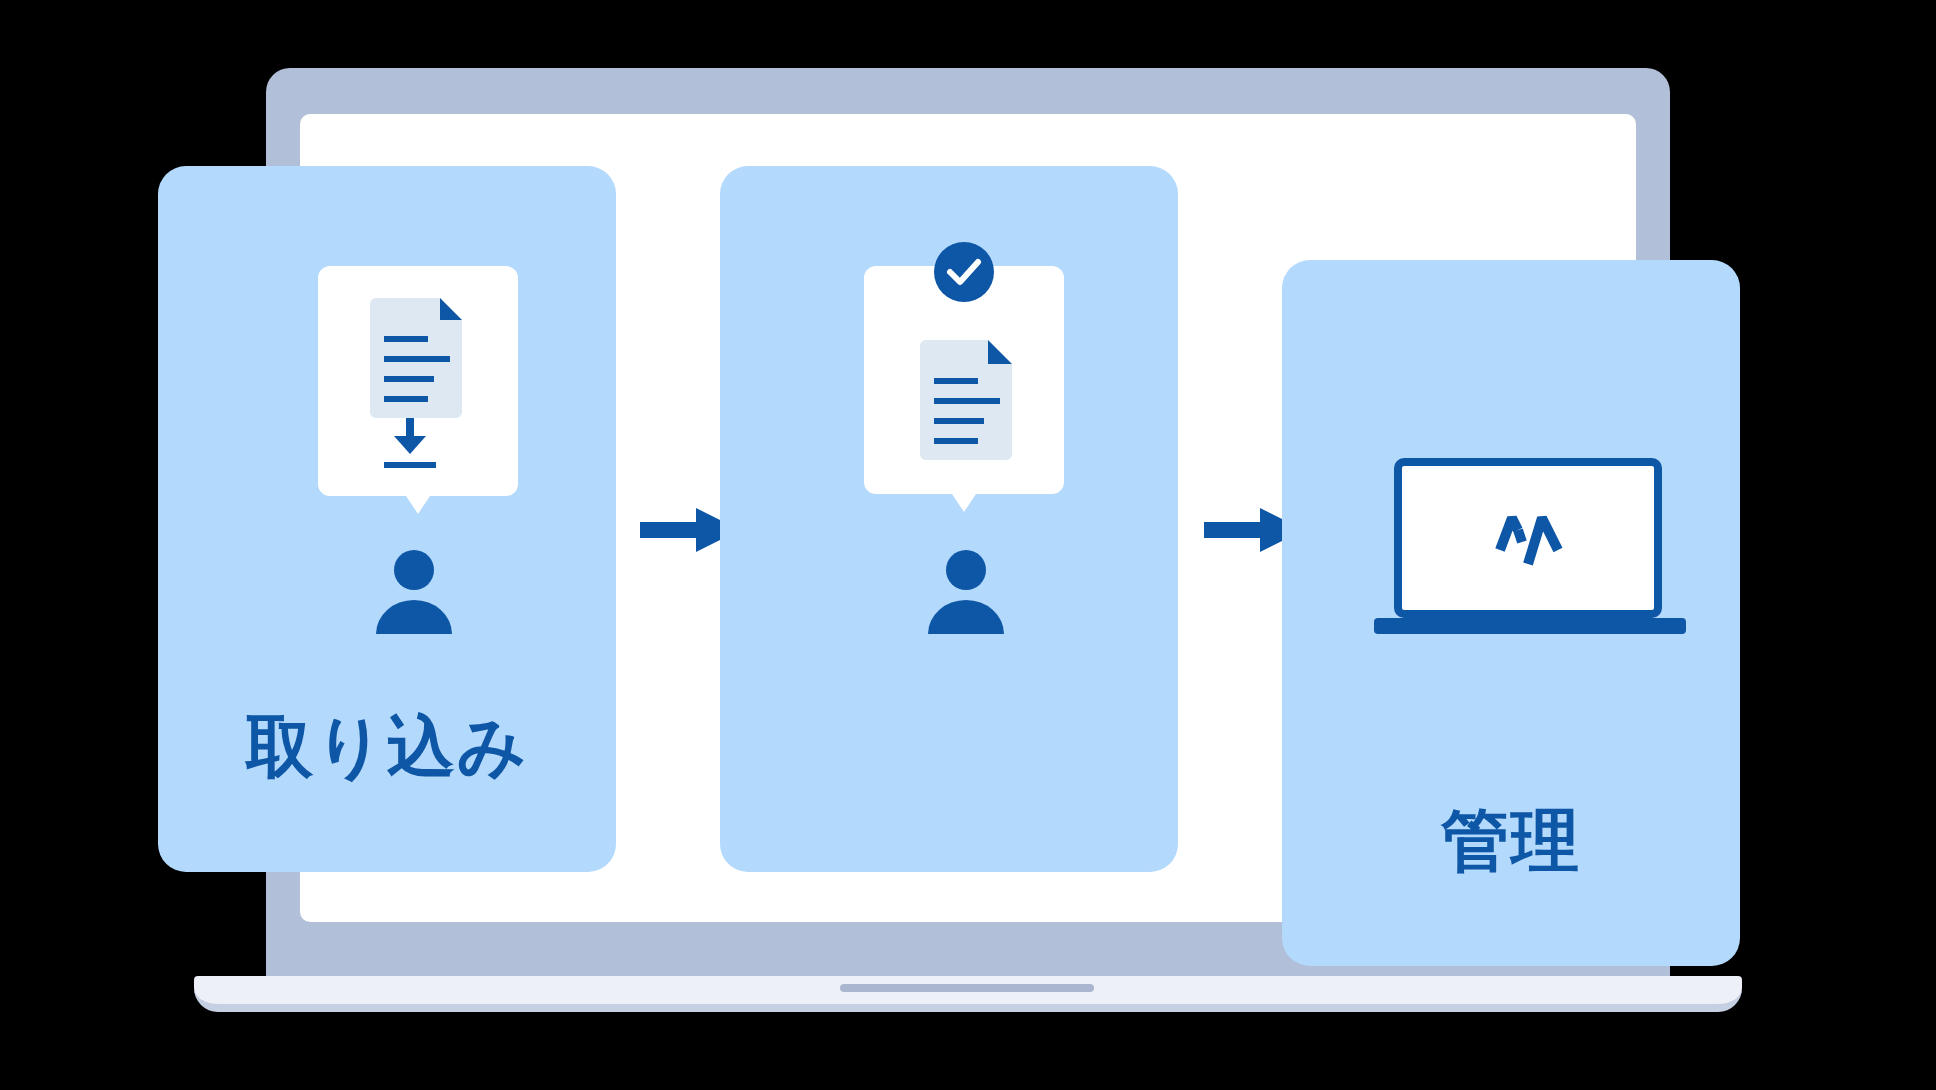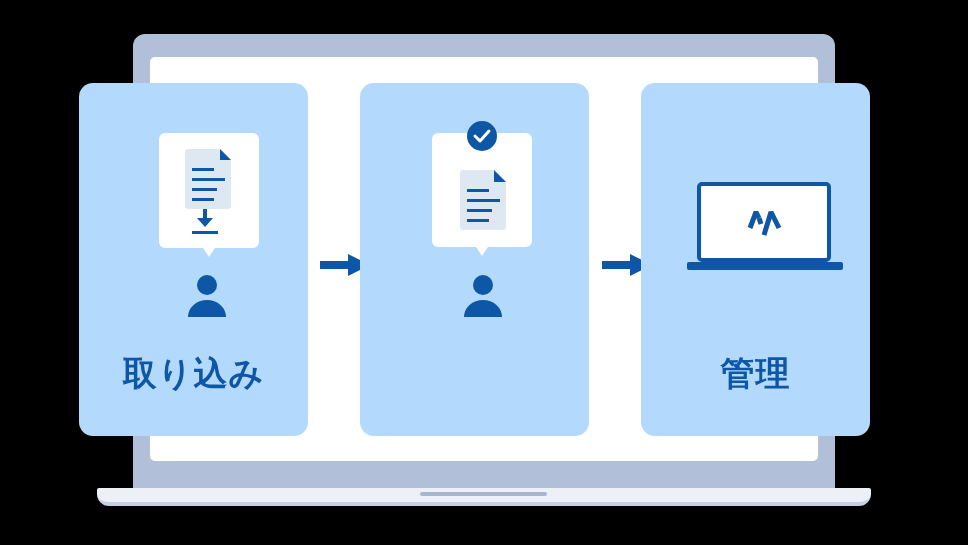--- a/index.html
+++ b/index.html
@@ -73,21 +73,21 @@
     <circle cx="20" cy="11" r="10" fill="#0e56a6"></circle>
     <path d="M1 43 A19 17 0 0 1 39 43 Z" fill="#0e56a6"></path>
   </svg>
 </div>
 
 <svg class="arrow" style="left:602px;" width="50" height="22" viewBox="0 0 50 22">
   <rect x="0" y="7" width="30" height="8" fill="#0e56a6"></rect>
   <path d="M28 0 L50 11 L28 22 Z" fill="#0e56a6"></path>
 </svg>
 
-<div class="card" style="left:641px;">
+<div class="card" style="left:641px;margin-top:47px;">
   <svg style="position:absolute;left:46px;top:99px;" width="156" height="90" viewBox="0 0 156 90">
     <rect x="12" y="2" width="130" height="76" rx="3" fill="#fff" stroke="#0e56a6" stroke-width="4"></rect>
     <rect x="0" y="80" width="156" height="8" rx="2" fill="#0e56a6"></rect>
     <g>
       <path d="M63 46 L69 30 L72 36" stroke="#0e56a6" stroke-width="5" fill="none" stroke-linejoin="bevel"></path>
       <path d="M77 53 L84 30 L92 46" stroke="#0e56a6" stroke-width="5" fill="none" stroke-linejoin="bevel"></path>
       <path d="M72 36 L74 42" stroke="#0e56a6" stroke-width="5"></path>
     </g>
   </svg>
   <div class="label">管理</div>

